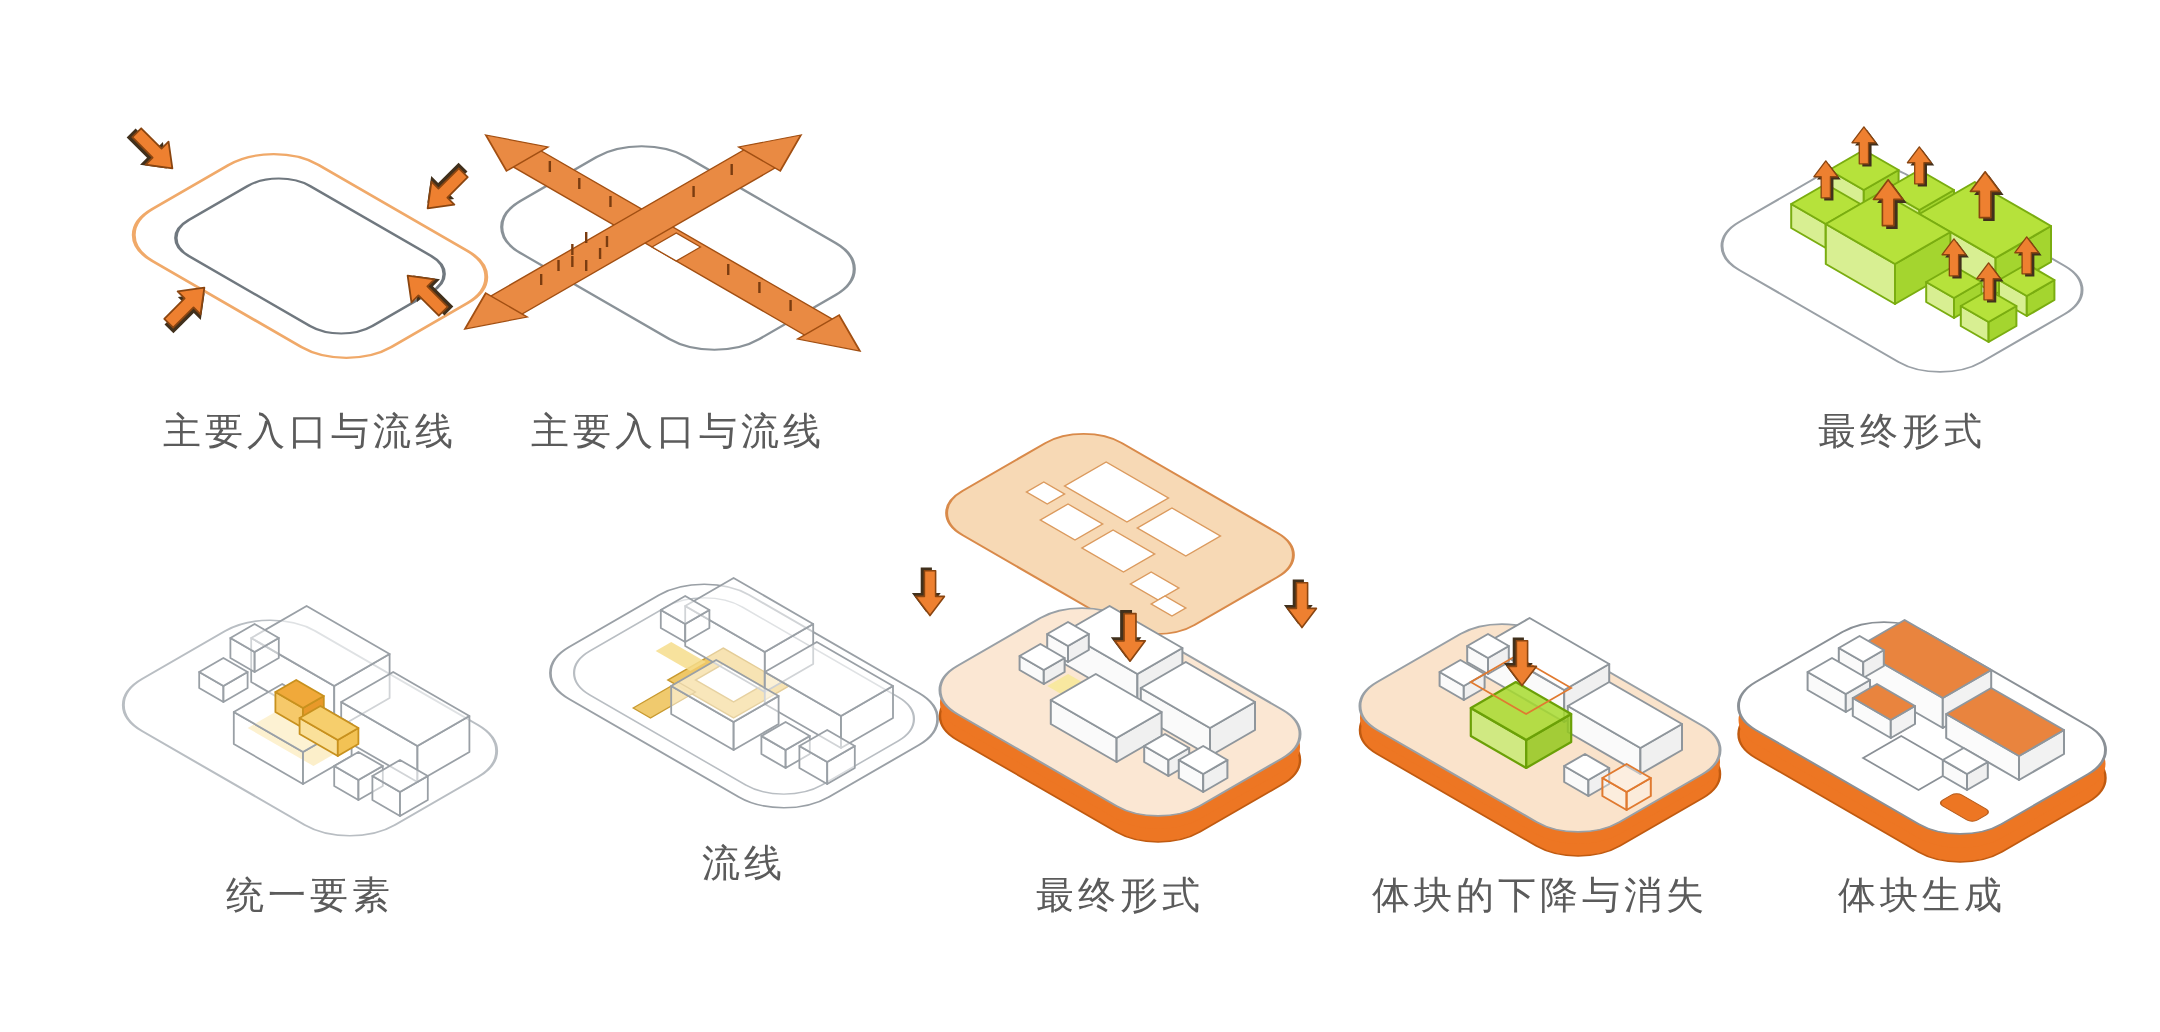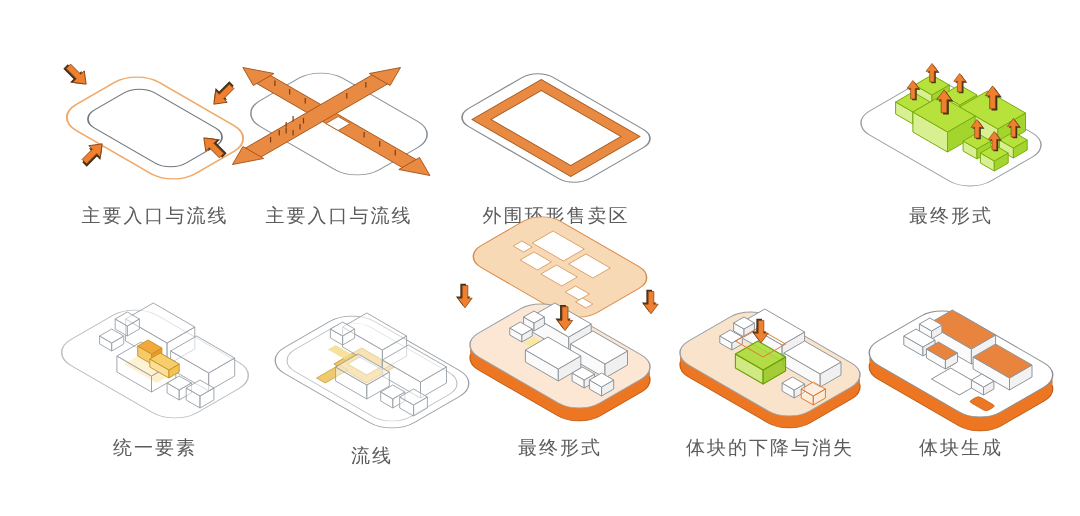--- a/index.html
+++ b/index.html
@@ -59,29 +59,20 @@
         <line x1="52.174" y1="76" x2="52.174" y2="81.5" stroke="#7A3C10" stroke-width="1.2"></line>
         <line x1="36.586" y1="85" x2="36.586" y2="90.5" stroke="#7A3C10" stroke-width="1.2"></line>
         <line x1="52.174" y1="70" x2="52.174" y2="75.5" stroke="#7A3C10" stroke-width="1.2"></line>
         <line x1="59.102000000000004" y1="78" x2="59.102000000000004" y2="83.5" stroke="#7A3C10" stroke-width="1.2"></line>
         <line x1="45.246" y1="78" x2="45.246" y2="83.5" stroke="#7A3C10" stroke-width="1.2"></line>
         <line x1="66.03" y1="72" x2="66.03" y2="77.5" stroke="#7A3C10" stroke-width="1.2"></line>
         <line x1="59.102000000000004" y1="64" x2="59.102000000000004" y2="69.5" stroke="#7A3C10" stroke-width="1.2"></line>
       </svg>
     <div class="lbl">主要入口与流线</div>
   </div>
-  <div class="cell" style="left:451px;top:52px">
-    <svg width="210" height="145" viewBox="0 0 210 145">
-        <g transform="translate(105,76) matrix(0.866,0.5,-0.866,0.5,0,0)">
-          <rect x="-70" y="-49" width="140" height="98" rx="18" fill="#fff" stroke="#868D93" stroke-width="1.4"></rect>
-          <path d="M-57,-40 H57 V40 H-57 Z M-46,-29 V29 H46 V-29 Z" fill="#E98A43" fill-rule="evenodd" stroke="#A4561A" stroke-width="1"></path>
-        </g>
-      </svg>
-    <div class="lbl">外围环形售卖区</div>
-  </div>
   <div class="cell" style="left:846px;top:52px">
     <svg width="210" height="145" viewBox="0 0 210 145">
         <g transform="translate(105,82) matrix(0.866,0.5,-0.866,0.5,0,0)">
           <rect x="-70" y="-48" width="140" height="96" rx="24" fill="#fff" stroke="#9AA0A6" stroke-width="1.2"></rect>
         </g>
         <g>
           <polygon points="68.6,33.0 85.9,43.0 85.9,55.0 68.6,45.0" fill="#D8EF92" stroke="#7AAD10" stroke-width="1" stroke-linejoin="round"></polygon>
           <polygon points="103.3,33.0 85.9,43.0 85.9,55.0 103.3,45.0" fill="#A4D52F" stroke="#7AAD10" stroke-width="1" stroke-linejoin="round"></polygon>
           <polygon points="85.9,23.0 103.3,33.0 85.9,43.0 68.6,33.0" fill="#B6E23B" stroke="#7AAD10" stroke-width="1" stroke-linejoin="round"></polygon>
         </g>
@@ -179,21 +170,21 @@
           <polygon points="98.1,56.0 111.9,64.0 101.5,70.0 87.7,62.0" fill="#F0A93A" stroke="#C8911E" stroke-width="0.9" stroke-linejoin="round"></polygon>
         </g>
         <g>
           <polygon points="99.8,75.0 118.9,86.0 118.9,94.0 99.8,83.0" fill="#FAE09A" stroke="#C8911E" stroke-width="0.9" stroke-linejoin="round"></polygon>
           <polygon points="129.2,80.0 118.9,86.0 118.9,94.0 129.2,88.0" fill="#F3C254" stroke="#C8911E" stroke-width="0.9" stroke-linejoin="round"></polygon>
           <polygon points="110.2,69.0 129.2,80.0 118.9,86.0 99.8,75.0" fill="#F6CE6C" stroke="#C8911E" stroke-width="0.9" stroke-linejoin="round"></polygon>
         </g>
       </svg>
     <div class="lbl">统一要素</div>
   </div>
-  <div class="cell" style="left:267px;top:292px">
+  <div class="cell" style="left:267px;top:268px">
     <svg width="210" height="145" viewBox="0 0 210 145">
         <g transform="translate(105,80) matrix(0.866,0.5,-0.866,0.5,0,0)">
           <rect x="-75" y="-52" width="150" height="104" rx="26" fill="#fff" stroke="#9AA0A6" stroke-width="1.1"></rect>
           <rect x="-67" y="-44" width="134" height="88" rx="22" fill="none" stroke="#B9BEC3" stroke-width="0.9"></rect>
           <path d="M-30,-18 H8 V14 H-30 Z M-22,-10 V6 H0 V-10 Z" fill="#EEC45E" fill-rule="evenodd" stroke="#C89A30" stroke-width="0.8" fill-opacity="0.95"></path>
           <rect x="-26" y="12" width="10" height="26" fill="#EEC45E" fill-opacity="0.9" stroke="#C89A30" stroke-width="0.7"></rect>
           <rect x="-48" y="-6" width="20" height="9" fill="#F6DD8C" fill-opacity="0.85"></rect>
         </g>
         <g>
           <polygon points="75.6,35.0 115.4,58.0 115.4,78.0 75.6,55.0" fill="rgba(255,255,255,.5)" stroke="#9AA0A6" stroke-width="0.9" stroke-linejoin="round"></polygon>

